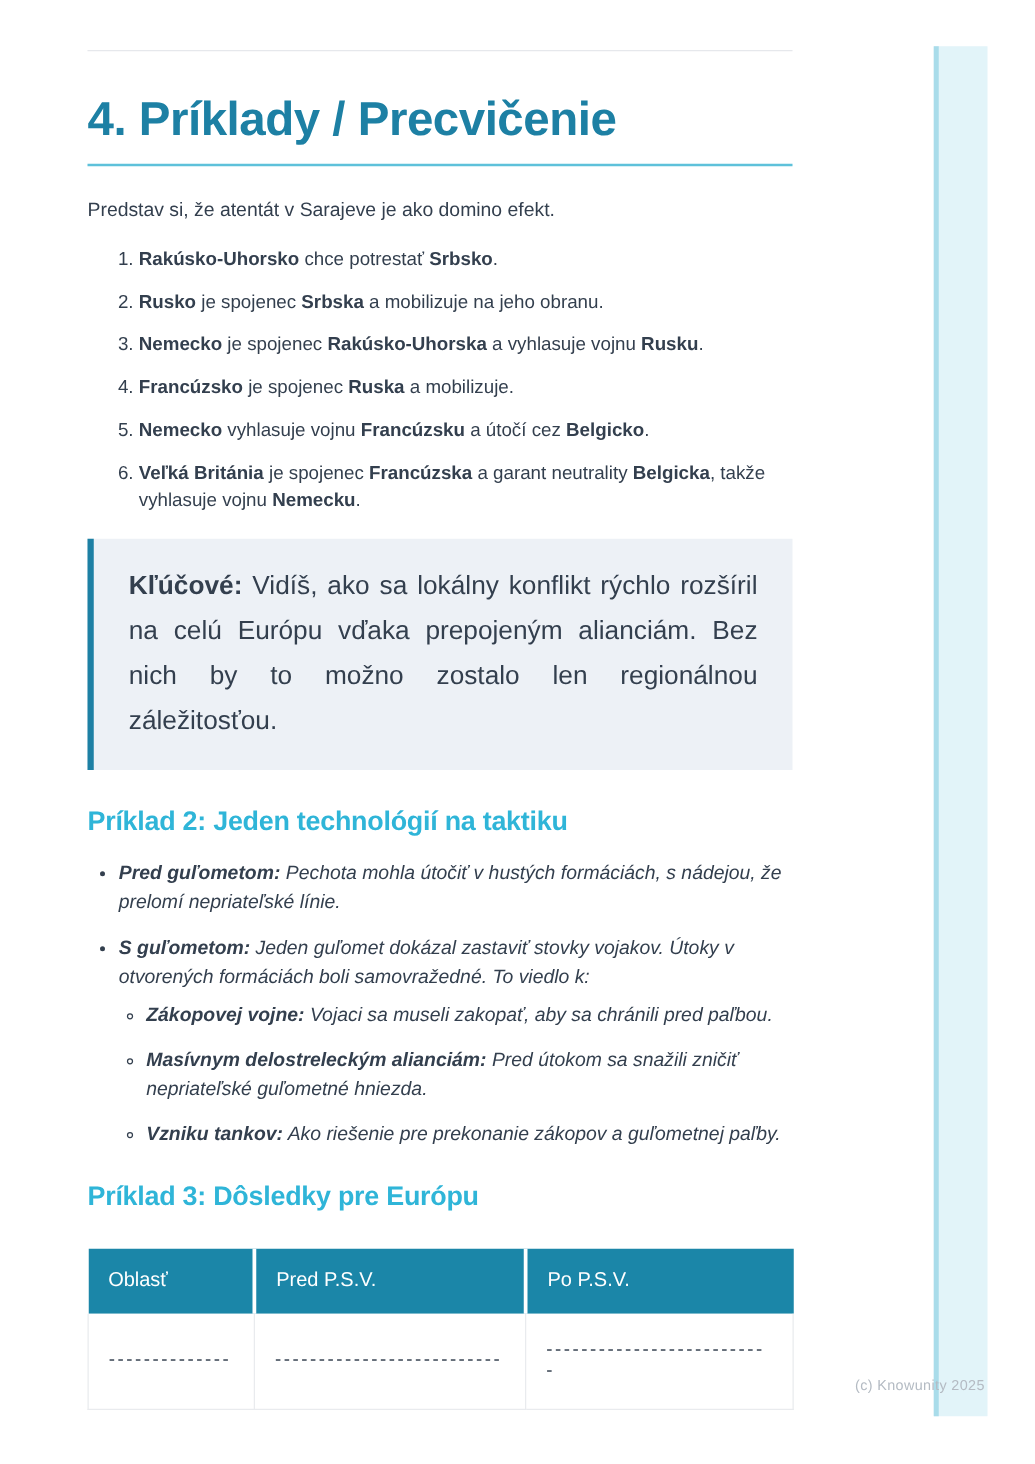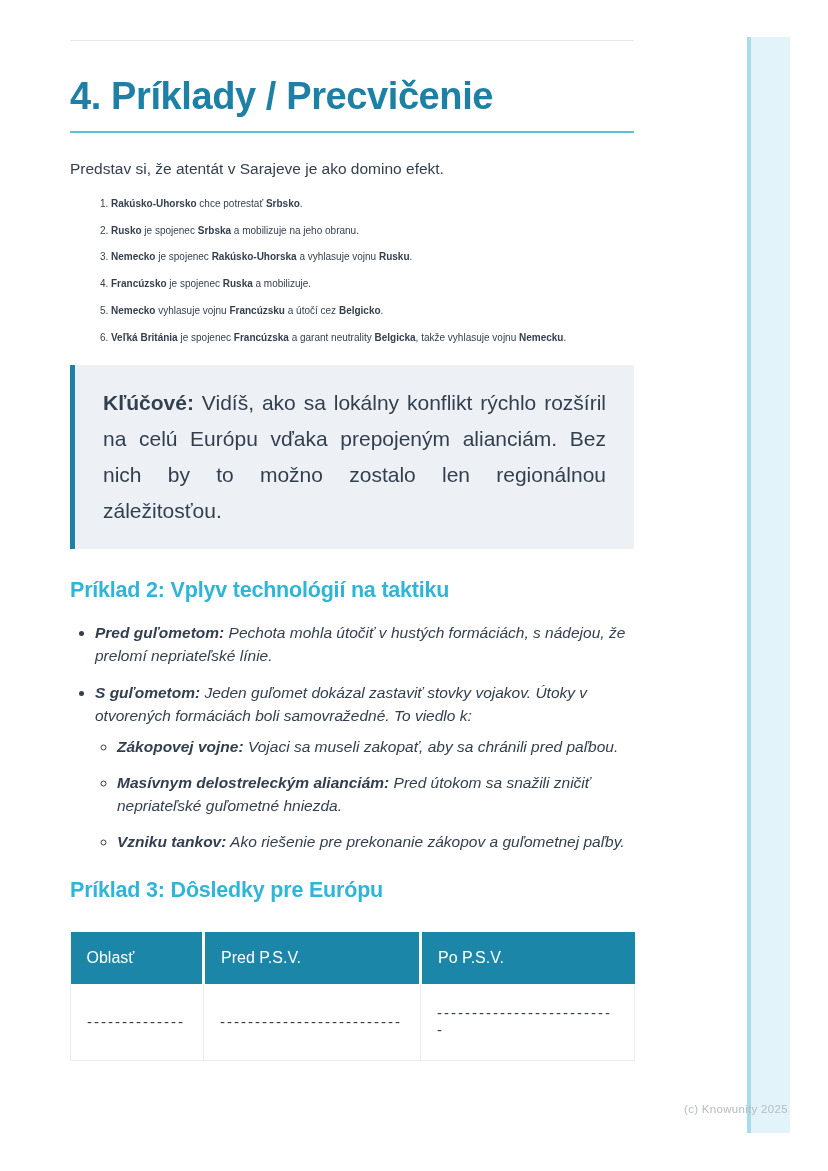--- a/index.html
+++ b/index.html
@@ -28,21 +28,21 @@
     margin:33px 0 0;font-size:38px;font-weight:700;line-height:1.2;
     color:var(--accent-dark);letter-spacing:-0.4px;
     padding-bottom:11px;border-bottom:2px solid var(--underline);
   }
   .section-heading{
     font-size:21.5px;font-weight:700;color:var(--accent-light);
     margin:28px 0 0;line-height:1.25;letter-spacing:-0.2px;
   }
   .intro{font-size:15.5px;margin:24px 0 0;line-height:1.5;}
   .chain-list{margin:17px 0 0;padding-left:41px;}
-  .chain-list li{font-size:10px;line-height:1.48;margin-bottom:12px;}
+  .chain-list li{font-size:15px;line-height:1.48;margin-bottom:12px;}
   .chain-list li:last-child{margin-bottom:0;}
   b{font-weight:700;}
   .callout{
     margin-top:19px;background:var(--callout-bg);
     border-left:5px solid var(--accent-dark);
     padding:20px 28px;box-sizing:border-box;
     font-size:21px;line-height:1.72;text-align:justify;
   }
   .bullets{margin:18px 0 0;padding-left:25px;list-style:disc;}
   .bullets>li{font-size:15.5px;line-height:1.48;margin-bottom:14px;font-style:italic;}
@@ -95,21 +95,21 @@
     <li><b>Rakúsko-Uhorsko</b> chce potrestať <b>Srbsko</b>.</li>
     <li><b>Rusko</b> je spojenec <b>Srbska</b> a mobilizuje na jeho obranu.</li>
     <li><b>Nemecko</b> je spojenec <b>Rakúsko-Uhorska</b> a vyhlasuje vojnu <b>Rusku</b>.</li>
     <li><b>Francúzsko</b> je spojenec <b>Ruska</b> a mobilizuje.</li>
     <li><b>Nemecko</b> vyhlasuje vojnu <b>Francúzsku</b> a útočí cez <b>Belgicko</b>.</li>
     <li><b>Veľká Británia</b> je spojenec <b>Francúzska</b> a garant neutrality <b>Belgicka</b>, takže vyhlasuje vojnu <b>Nemecku</b>.</li>
   </ol>
 
   <div class="callout"><b>Kľúčové:</b> Vidíš, ako sa lokálny konflikt rýchlo rozšíril na celú Európu vďaka prepojeným alianciám. Bez nich by to možno zostalo len regionálnou záležitosťou.</div>
 
-  <h2 class="section-heading">Príklad 2: Vplyv technológií na taktiku</h2>
+  <h2 class="section-heading">Príklad 2: Jeden technológií na taktiku</h2>
 
 
   <ul class="bullets">
     <li><b>Pred guľometom:</b> Pechota mohla útočiť v hustých formáciách, s nádejou, že prelomí nepriateľské línie.</li>
     <li>
       <span><b>S guľometom:</b> Jeden guľomet dokázal zastaviť stovky vojakov. Útoky v otvorených formáciách boli samovražedné. To viedlo k:</span>
       <ul class="subbullets">
         <li><b>Zákopovej vojne:</b> Vojaci sa museli zakopať, aby sa chránili pred paľbou.</li>
         <li><b>Masívnym delostreleckým alianciám:</b> Pred útokom sa snažili zničiť nepriateľské guľometné hniezda.</li>
         <li><b>Vzniku tankov:</b> Ako riešenie pre prekonanie zákopov a guľometnej paľby.</li>

